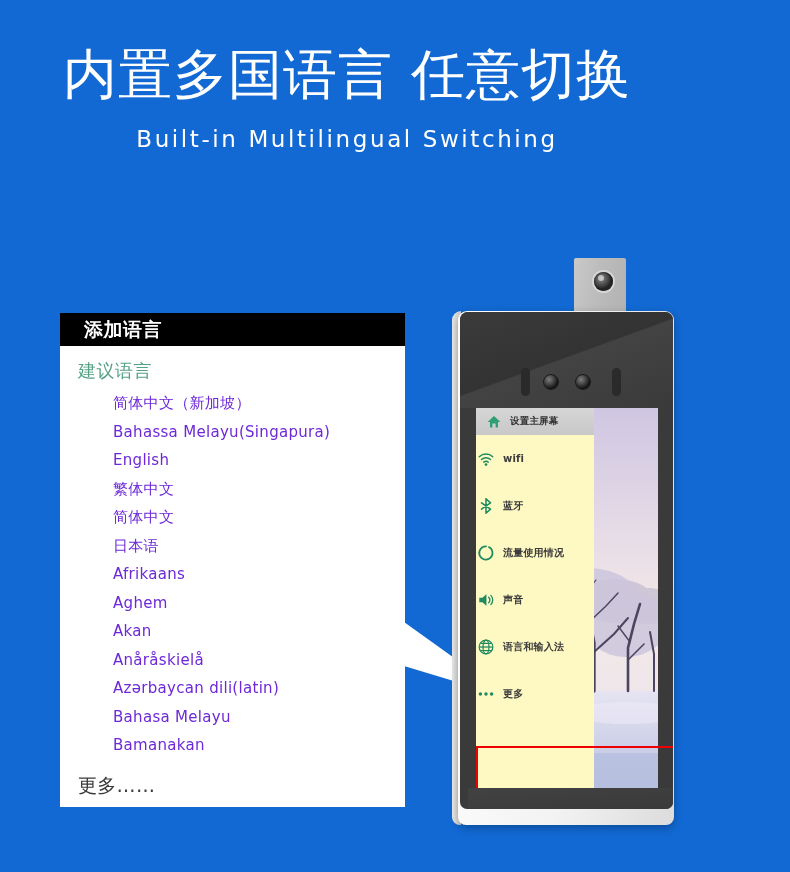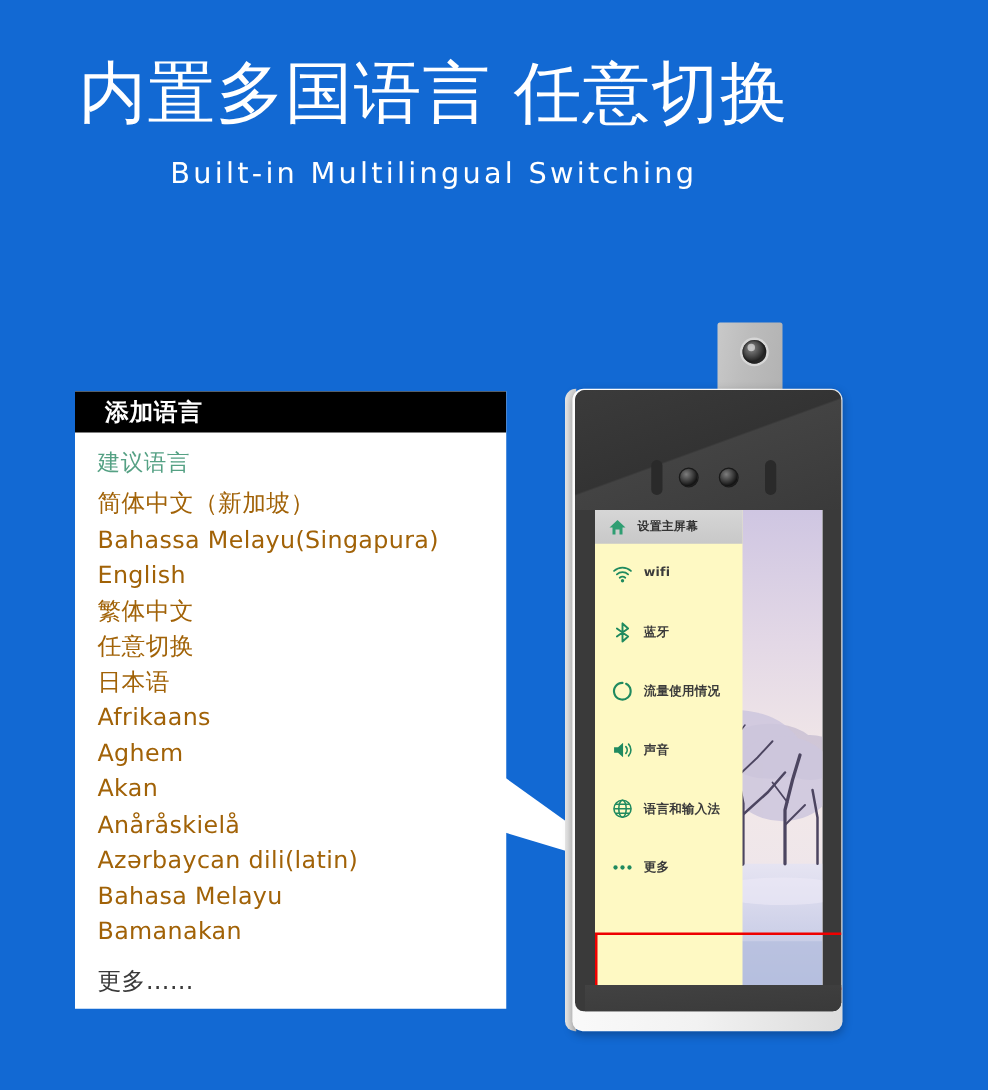--- a/index.html
+++ b/index.html
@@ -71,25 +71,26 @@
     color: #55a184;
     font-size: 18px;
     line-height: 30px;
     letter-spacing: 0.5px;
     margin-bottom: 3px;
   }
   .lang-list {
     list-style: none;
   }
   .lang-list li {
-    color: #a16207;
-    font-size: 19px;
+    color: #6d28d9;
+    font-size: 15px;
     line-height: 28.5px;
     letter-spacing: 0.3px;
     white-space: nowrap;
+    margin-left: 35px;
   }
   .lang-more {
     color: #3a3a3a;
     font-size: 19px;
     line-height: 28px;
     margin-top: 11px;
     letter-spacing: 0.3px;
   }
 
   
@@ -222,21 +223,21 @@
     font-weight: 600;
     letter-spacing: 0.2px;
   }
   .settings-rows {
     position: relative;
   }
   .settings-row {
     height: 47px;
     display: flex;
     align-items: center;
-    padding-left: 12px;
+    padding-left: 0;
     gap: 8px;
   }
   .settings-row-label {
     font-size: 10px;
     color: #3b3b3b;
     font-weight: 600;
     letter-spacing: 0.2px;
     white-space: nowrap;
   }
   .ic {
@@ -309,21 +310,21 @@
   <div class="lang-panel-header">
     <span class="lang-panel-header-title">添加语言</span>
   </div>
   <div class="lang-body">
     <div class="lang-section-label">建议语言</div>
     <ul class="lang-list">
       <li>简体中文（新加坡）</li>
       <li>Bahassa Melayu(Singapura)</li>
       <li>English</li>
       <li>繁体中文</li>
-      <li>任意切换</li>
+      <li>简体中文</li>
       <li>日本语</li>
       <li>Afrikaans</li>
       <li>Aghem</li>
       <li>Akan</li>
       <li>Anåråskielå</li>
       <li>Azərbaycan dili(latin)</li>
       <li>Bahasa Melayu</li>
       <li>Bamanakan</li>
     </ul>
     <div class="lang-more">更多……</div>

